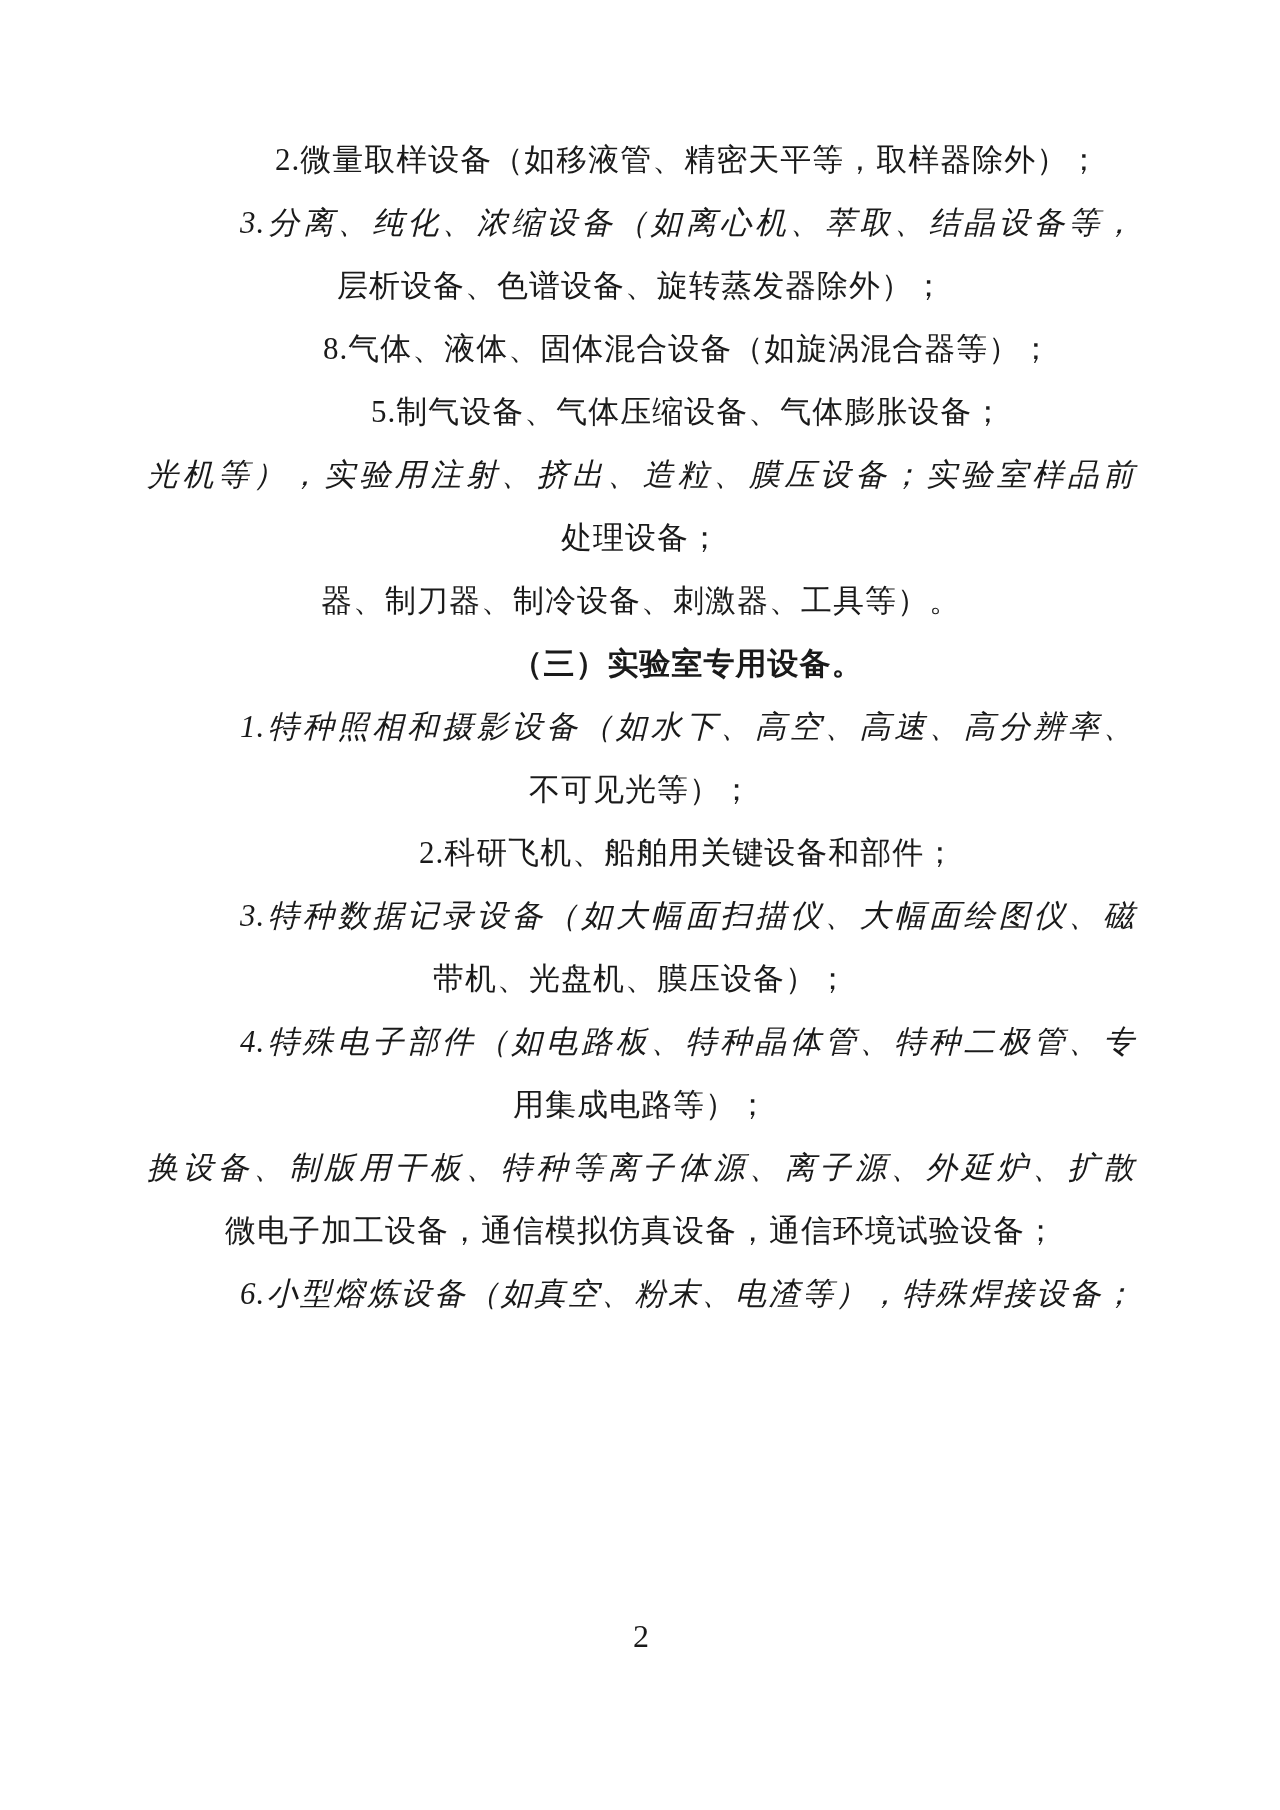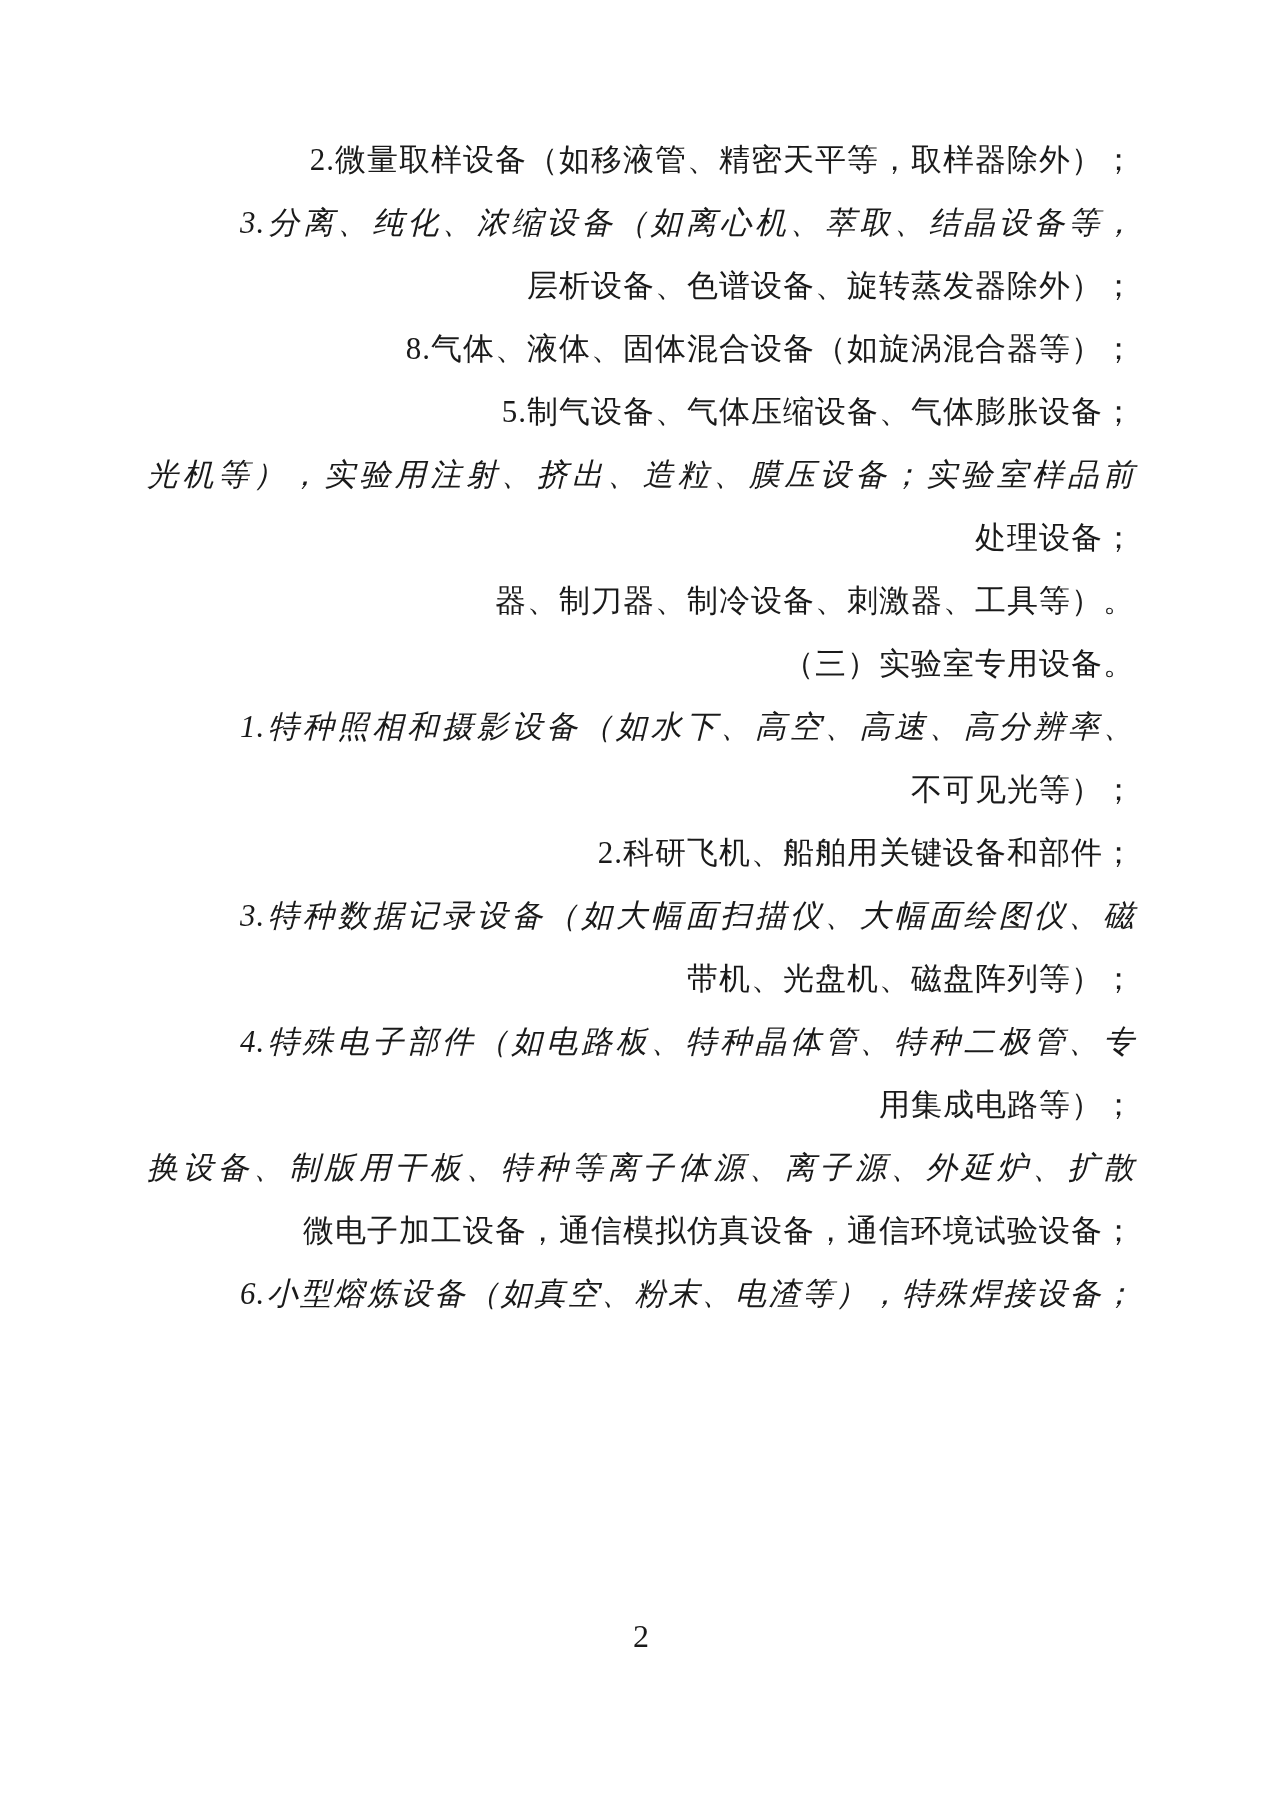--- a/index.html
+++ b/index.html
@@ -21,33 +21,33 @@
     top: 128px;
     width: 988px;
   }
   .line {
     font-size: 31px;
     letter-spacing: 1px;
     line-height: 63px;
     height: 63px;
     color: #1a1a1a;
     white-space: nowrap;
-    text-align: right;
+    text-align: center;
   }
   .line.indent {
     text-indent: 93px;
   }
   .line.justify {
     white-space: normal;
     text-align: justify;
     text-align-last: justify;
     font-style: italic;
   }
   .line.bold {
-    font-weight: 400;
+    font-weight: 700;
   }
   .page-number {
     position: absolute;
     left: 147px;
     top: 1612px;
     width: 988px;
     height: 48px;
     line-height: 48px;
     text-align: center;
     font-size: 32px;
@@ -65,21 +65,21 @@
       <div class="line indent">8.气体、液体、固体混合设备（如旋涡混合器等）；</div>
       <div class="line indent">5.制气设备、气体压缩设备、气体膨胀设备；</div>
       <div class="line justify">光机等），实验用注射、挤出、造粒、膜压设备；实验室样品前</div>
       <div class="line">处理设备；</div>
       <div class="line">器、制刀器、制冷设备、刺激器、工具等）。</div>
       <div class="line indent bold">（三）实验室专用设备。</div>
       <div class="line indent justify">1.特种照相和摄影设备（如水下、高空、高速、高分辨率、</div>
       <div class="line">不可见光等）；</div>
       <div class="line indent">2.科研飞机、船舶用关键设备和部件；</div>
       <div class="line indent justify">3.特种数据记录设备（如大幅面扫描仪、大幅面绘图仪、磁</div>
-      <div class="line">带机、光盘机、磁盘阵列等）；</div>
+      <div class="line">带机、光盘机、膜压设备）；</div>
       <div class="line indent justify">4.特殊电子部件（如电路板、特种晶体管、特种二极管、专</div>
       <div class="line">用集成电路等）；</div>
       <div class="line justify">换设备、制版用干板、特种等离子体源、离子源、外延炉、扩散</div>
       <div class="line">微电子加工设备，通信模拟仿真设备，通信环境试验设备；</div>
       <div class="line indent justify">6.小型熔炼设备（如真空、粉末、电渣等），特殊焊接设备；</div>
     </div>
   <div class="page-number">2</div>
 </div>
 
 </body></html>

